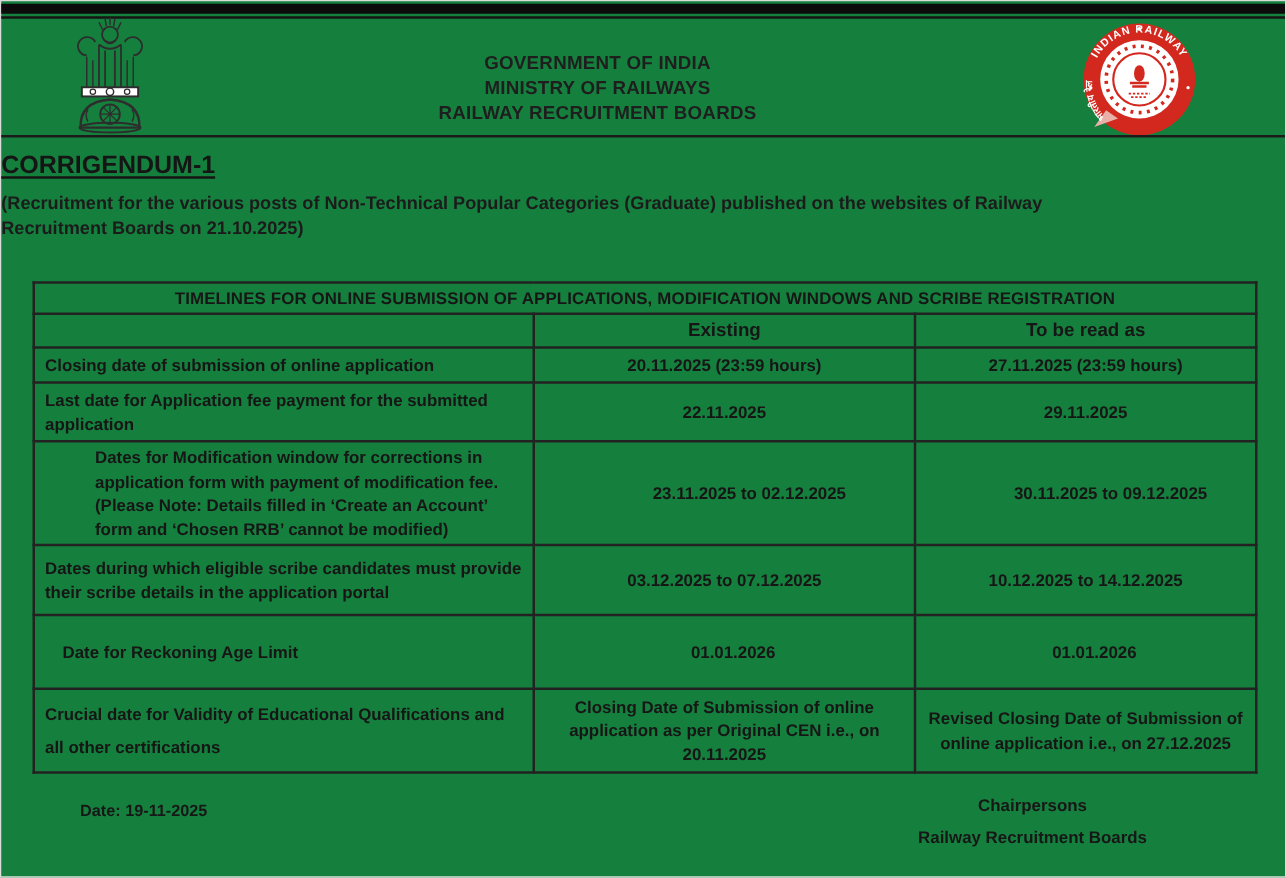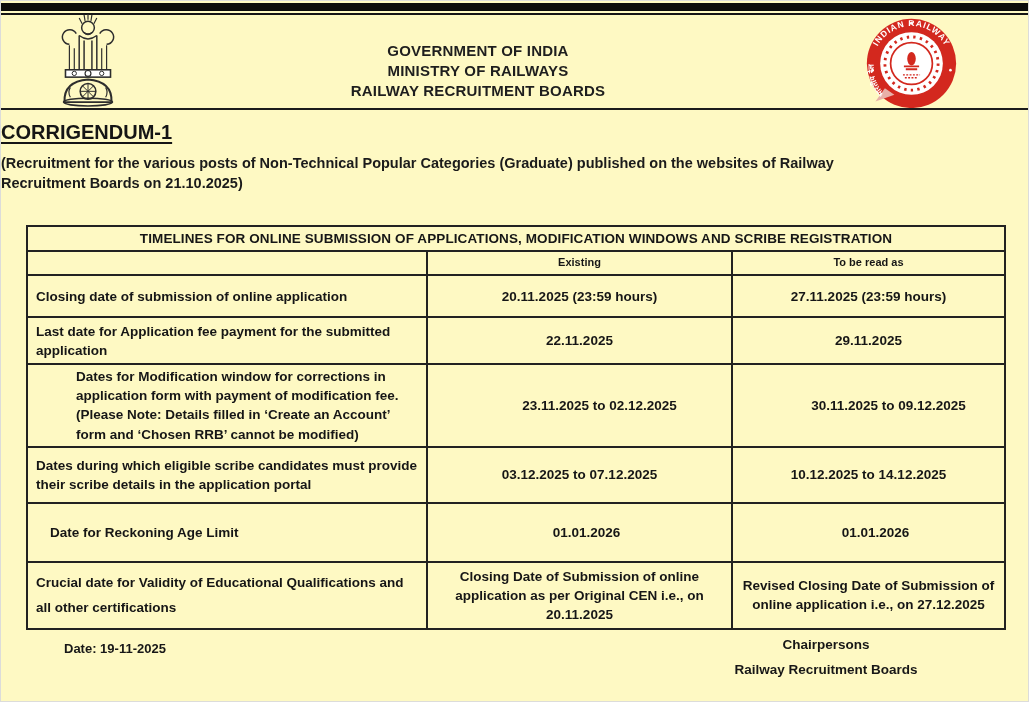--- a/index.html
+++ b/index.html
@@ -5,21 +5,21 @@
   html, body {
     margin: 0; padding: 0;
     width: 1029px; height: 702px;
     background: #ffffff;
     font-family: "Liberation Sans", sans-serif;
     overflow: hidden;
   }
   .page {
     position: relative;
     width: 1029px; height: 702px;
-    background: #fef9c3;
+    background: #15803d;
     box-sizing: border-box;
     border: 1px solid #dcdcda;
     color: #1a1a1a;
   }
   
   .rule-thick { position: absolute; top: 2px; left: 0; width: 100%; height: 8px; background: #0b0b0b; }
   .rule-thin  { position: absolute; top: 12px; left: 0; width: 100%; height: 2px; background: #151515; }
   .rule-mid   { position: absolute; top: 107px; left: 0; width: 100%; height: 2px; background: #1c1c1c; }
 
   .emblem { position: absolute; left: 52px; top: 12px; width: 70px; height: 94px; }
@@ -46,24 +46,24 @@
     position: absolute; left: 25px; top: 224px; width: 978px;
     border-collapse: collapse; table-layout: fixed;
   }
   table.timelines td {
     border: 2px solid #222222;
     font-weight: bold; font-size: 13.5px; color: #161616;
     vertical-align: middle; padding: 2px 8px; box-sizing: border-box;
     line-height: 1.42;
   }
   td.caption-cell { text-align: center; font-size: 13.5px; height: 21px; padding: 1px 4px; letter-spacing: 0.1px; }
-  tr.head-row td { text-align: center; font-size: 11px; height: 24px; border-radius: 13px; }
+  tr.head-row td { text-align: center; font-size: 15px; height: 24px; border-radius: 13px; }
   td.lbl { text-align: left; padding-left: 13px; padding-right: 10px; }
   td.val { text-align: center; line-height: 1.65; padding-left: 14px; padding-right: 14px; }
-  tr.h0 td { height: 42px; }
+  tr.h0 td { height: 28px; }
   tr.h1 td { height: 47px; }
   tr.h2 td { height: 76px; padding-left: 48px; }
   tr.h3 td { height: 56px; }
   tr.h4 td { height: 59px; padding-left: 22px; }
   tr.h5 td { height: 67px; }
   tr.h5 td.lbl { line-height: 1.9; margin-left: 12px; }
 
   .footer-date {
     position: absolute; left: 63px; top: 640px;
     font-size: 13px; font-weight: bold; color: #171717;

